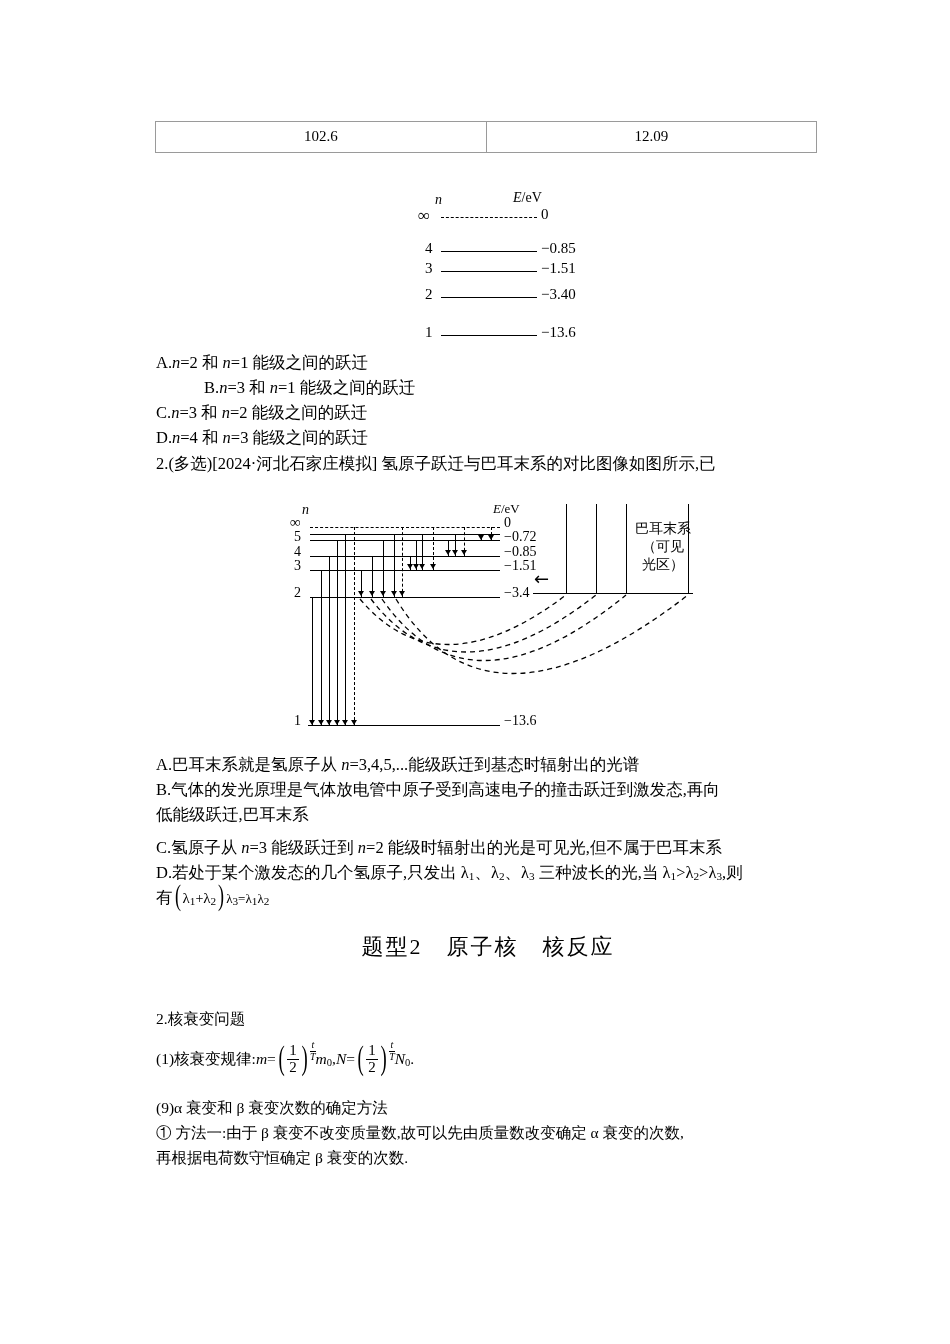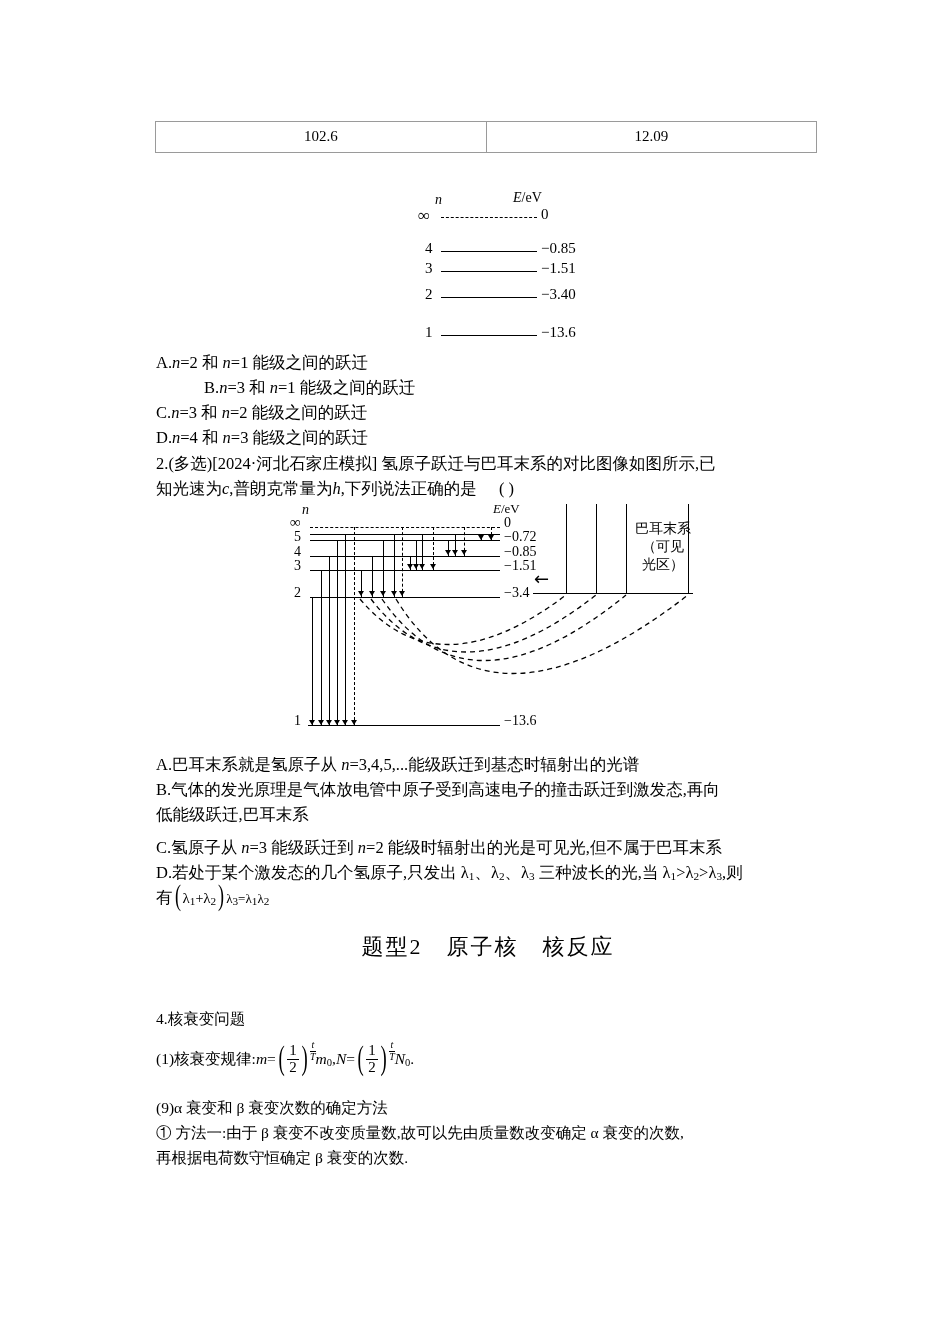--- a/index.html
+++ b/index.html
@@ -247,24 +247,20 @@
 
   <div class="txt" style="left:143px; top:401px;">
     <span>C.</span><i class="v">n</i><span>=3 和 </span><i class="v">n</i><span>=2 能级之间的跃迁</span>
   </div>
 
   <div class="txt" style="left:143px; top:426px;">
     <span>D.</span><i class="v">n</i><span>=4 和 </span><i class="v">n</i><span>=3 能级之间的跃迁</span>
   </div>
 
   <div class="txt" style="left:143px; top:452px;">2.(多选)[2024·河北石家庄模拟] 氢原子跃迁与巴耳末系的对比图像如图所示,已</div>
-  <div class="txt" style="left:143px; top:477px;">
-    <span>知光速为</span><i class="v">c</i><span>,普朗克常量为</span><i class="v">h</i><span>,下列说法正确的是</span>
-    <span style="margin-left:18px;">(    )</span>
-  </div>
 
   <div class="fig2">
 
     <span class="hdr-n" style="left:14px; top:0px;">n</span>
     <span class="hdr-e" style="left:205px; top:-1px; font-size:13px;"><i>E</i>/eV</span>
 
     <span class="inf" style="left:2px; top:12px; font-size:15px;">∞</span>
     <div class="lvl2d" style="left:22px; top:25px; width:190px;"></div>
     <span class="elab" style="left:216px; top:13px; font-size:14px;">0</span>
 
@@ -387,21 +383,21 @@
   <div class="txt" style="left:143px; top:861px;">
     <span>D.</span><span>若处于某个激发态的几个氢原子,只发出 λ</span><sub class="s">1</sub><span>、λ</span><sub class="s">2</sub><span>、λ</span><sub class="s">3</sub><span> 三种波长的光,当 λ</span><sub class="s">1</sub><span>&gt;λ</span><sub class="s">2</sub><span>&gt;λ</span><sub class="s">3</sub><span>,则</span>
   </div>
 
   <div class="txt" style="left:143px; top:886px;">
     <span>有</span><span class="bigparen">(</span><span style="font-size:15px;">λ</span><sub class="s">1</sub><span style="font-size:14px;">+</span><span style="font-size:15px;">λ</span><sub class="s">2</sub><span class="bigparen">)</span><span style="font-size:13px;">λ</span><sub class="s">3</sub><span style="font-size:13px;">=</span><span style="font-size:13px;">λ</span><sub class="s">1</sub><span style="font-size:13px;">λ</span><sub class="s">2</sub>
   </div>
 
   <div class="section-title">题型2　原子核　核反应</div>
 
-  <div class="txt" style="left:143px; top:1007px; font-size:15.5px;">4.核衰变问题</div>
+  <div class="txt" style="left:143px; top:1007px; font-size:15.5px;">2.核衰变问题</div>
 
   <div class="txt" style="left:143px; top:1044px; font-size:15.5px;">
     <span>(1)核衰变规律:</span><i class="v">m</i><span>=</span><span class="paren">(</span><span class="frac"><span class="num">1</span><span class="den">2</span></span><span class="paren">)</span><span class="expfrac"><span class="num">t</span><span class="den">T</span></span><i class="v">m</i><sub class="s">0</sub><span>,</span><i class="v">N</i><span>=</span><span class="paren">(</span><span class="frac"><span class="num">1</span><span class="den">2</span></span><span class="paren">)</span><span class="expfrac"><span class="num">t</span><span class="den">T</span></span><i class="v">N</i><sub class="s">0</sub><span>.</span>
   </div>
 
   <div class="txt" style="left:143px; top:1096px; font-size:15.5px;">(9)α 衰变和 β 衰变次数的确定方法</div>
   <div class="txt" style="left:143px; top:1146px; font-size:15.5px;">再根据电荷数守恒确定 β 衰变的次数.</div>
   <div class="txt" style="left:143px; top:1121px; font-size:15.5px;">① 方法一:由于 β 衰变不改变质量数,故可以先由质量数改变确定 α 衰变的次数,</div>
 
 </div>

